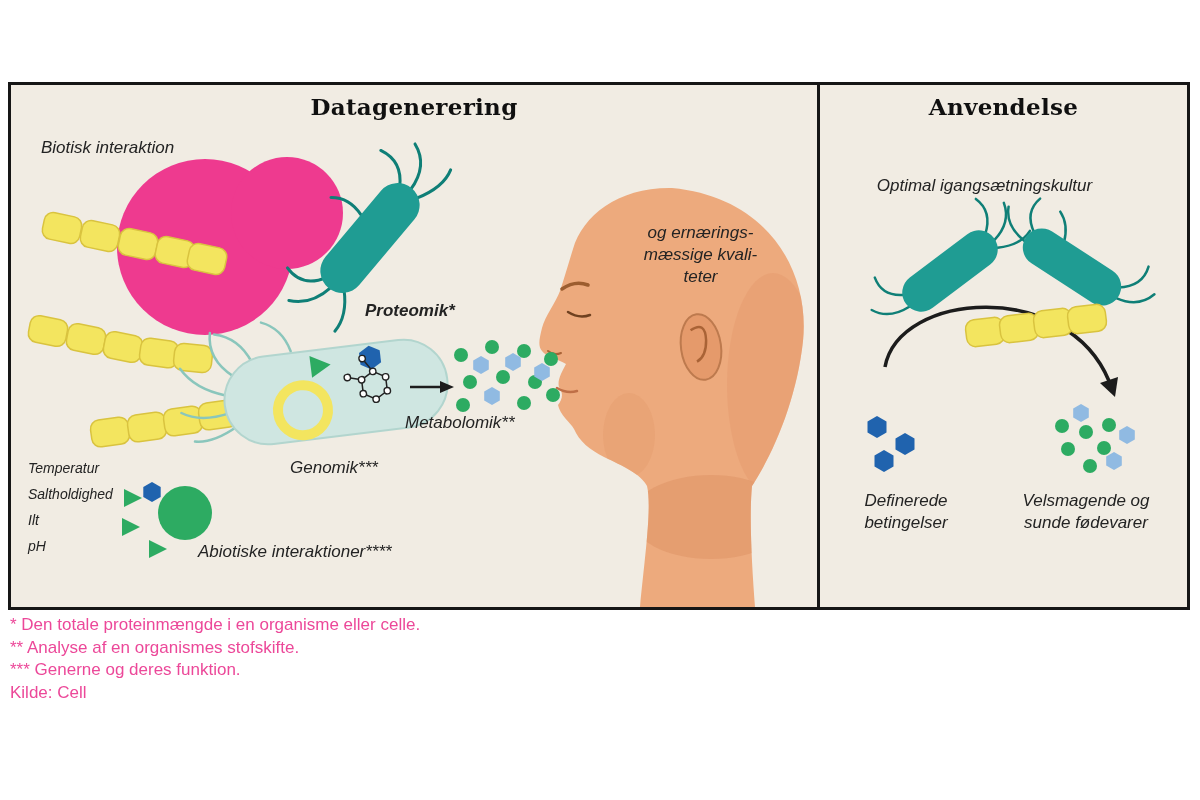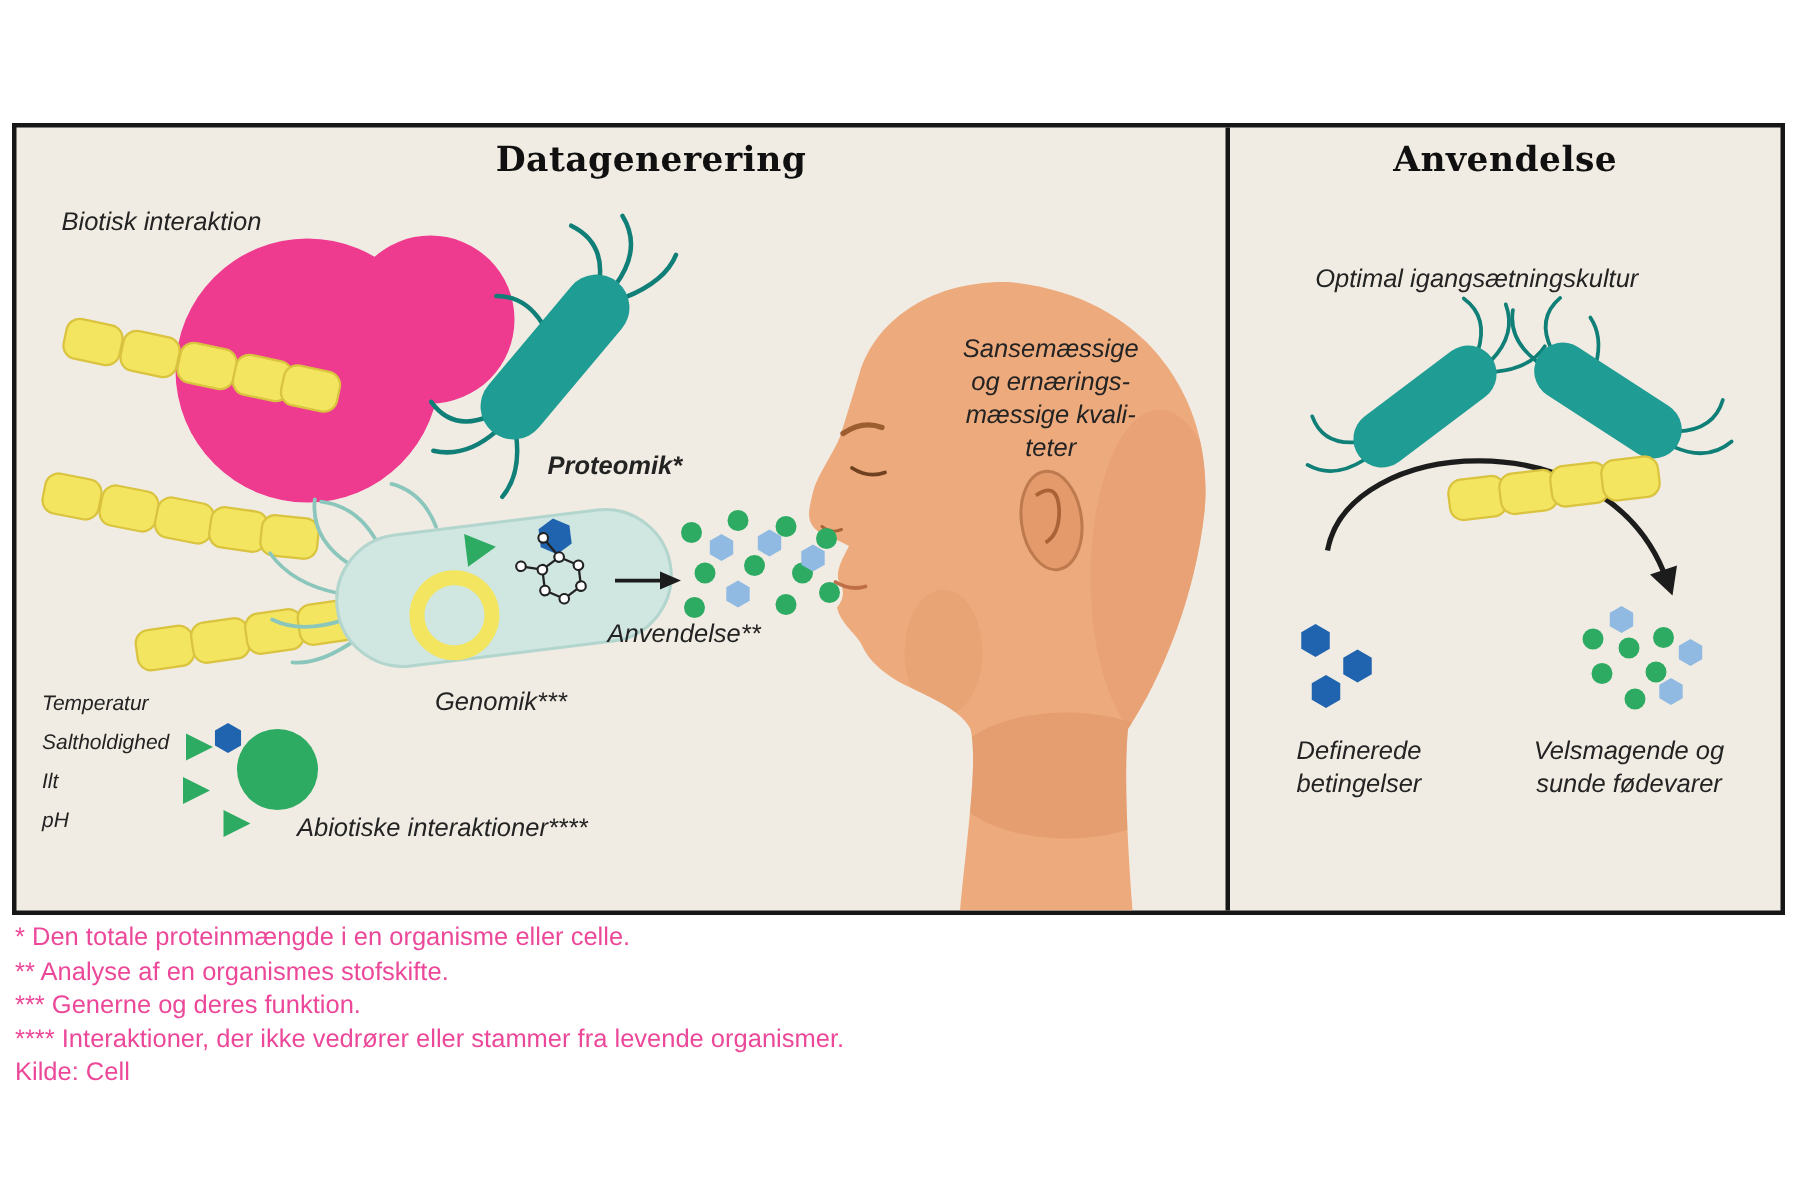--- a/index.html
+++ b/index.html
@@ -243,38 +243,37 @@
         <circle class="f-green" cx="1098" cy="340" r="7"></circle>
           <circle class="f-green" cx="1057" cy="364" r="7"></circle>
         <circle class="f-green" cx="1093" cy="363" r="7"></circle>
           <circle class="f-green" cx="1079" cy="381" r="7"></circle>
         <polygon class="f-hexl" points="1070,319 1077.8,323.5 1077.8,332.5 1070,337 1062.2,332.5 1062.2,323.5"></polygon>
         <polygon class="f-hexl" points="1116,341 1123.8,345.5 1123.8,354.5 1116,359 1108.2,354.5 1108.2,345.5"></polygon>
         <polygon class="f-hexl" points="1103,367 1110.8,371.5 1110.8,380.5 1103,385 1095.2,380.5 1095.2,371.5"></polygon>
       </g>
     </svg>
 
-    <div class="panel-title" style="left:0;width:806px;padding-left:20px;">Datagenerering</div>
+    <div class="panel-title" style="left:0;width:806px;">Datagenerering</div>
     <div class="panel-title" style="left:809px;width:367px;">Anvendelse</div>
 
     <div class="lbl" style="left:30px;top:53px;">Biotisk interaktion</div>
     <div class="lbl" style="left:354px;top:216px;font-weight:bold;">Proteomik*</div>
-    <div class="lbl" style="left:394px;top:328px;">Anvendelse**</div>
+    <div class="lbl" style="left:394px;top:328px;">Metabolomik**</div>
     <div class="lbl" style="left:279px;top:373px;">Genomik***</div>
     <div class="lbl" style="left:187px;top:457px;">Abiotiske interaktioner****</div>
 
     <div class="env" style="left:17px;top:370px;">
       <div>Temperatur</div>
       <div>Saltholdighed</div>
       <div>Ilt</div>
       <div>pH</div>
     </div>
 
     <div class="lbl-center" style="left:597px;top:137px;width:185px;">
-      <div>Sansemæssige</div>
       <div>og ernærings-</div>
       <div>mæssige kvali-</div>
       <div>teter</div>
     </div>
 
     <div class="lbl-center" style="left:809px;top:90px;width:329px;">Optimal igangsætningskultur</div>
 
     <div class="lbl-center" style="left:835px;top:405px;width:120px;">
       <div>Definerede</div>
       <div>betingelser</div>
@@ -284,17 +283,16 @@
       <div>sunde fødevarer</div>
     </div>
 
     <div class="divider"></div>
   </div>
 
   <div class="footnotes">
     <div>* Den totale proteinmængde i en organisme eller celle.</div>
     <div>** Analyse af en organismes stofskifte.</div>
     <div>*** Generne og deres funktion.</div>
-    <div>**** Interaktioner, der ikke vedrører eller stammer fra levende organismer.</div>
     <div>Kilde: Cell</div>
   </div>
 
 </div>
 
 </body></html>

